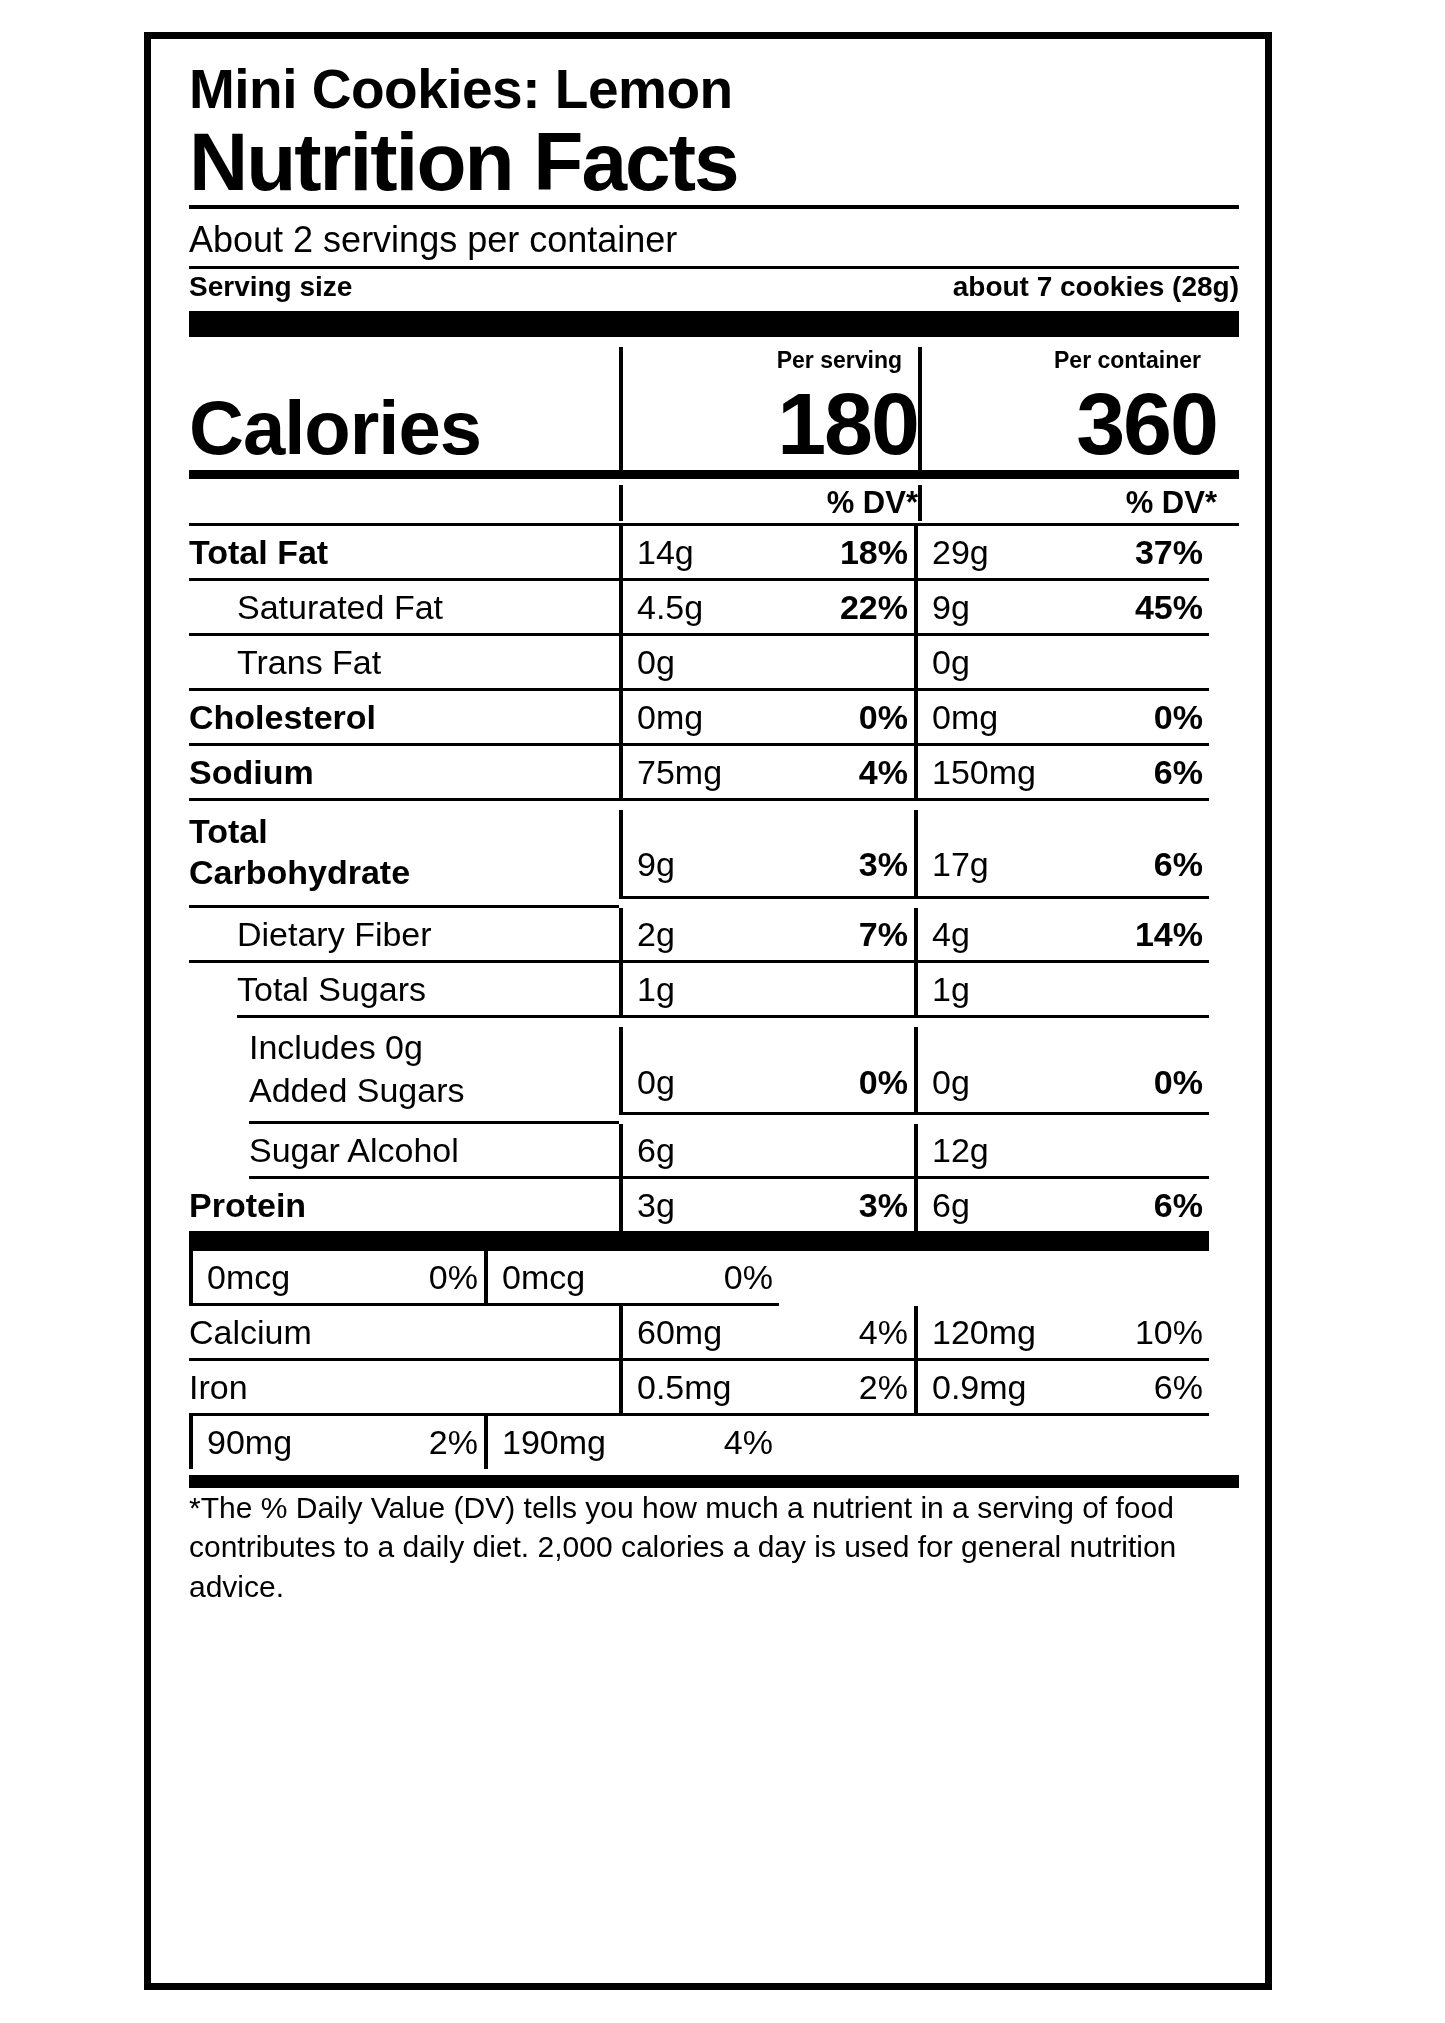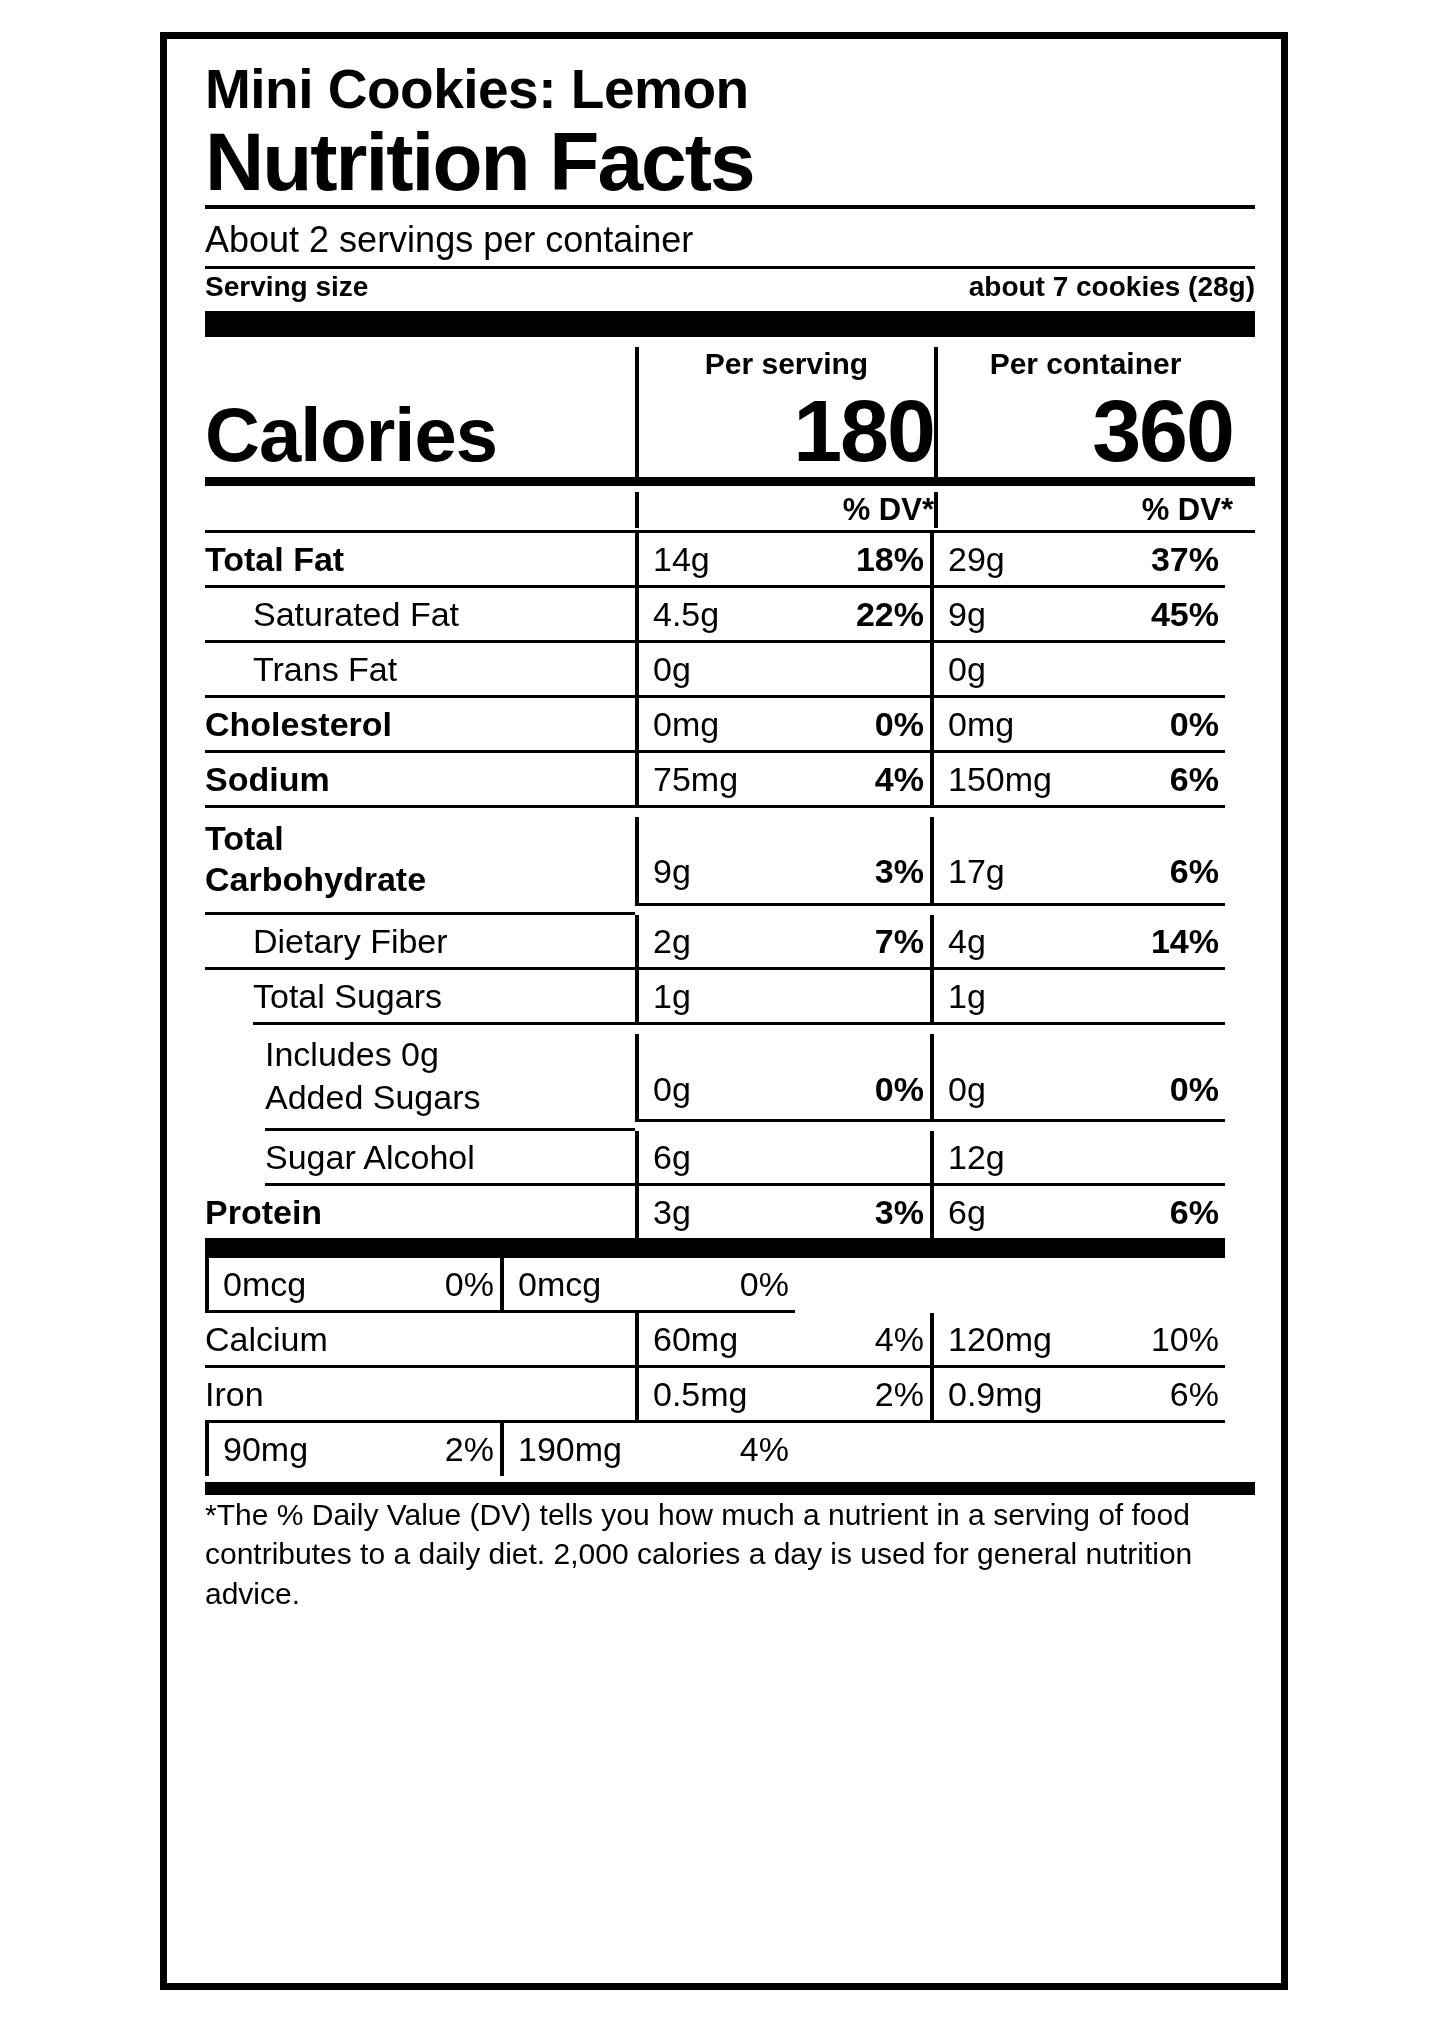--- a/index.html
+++ b/index.html
@@ -17,21 +17,21 @@
 
   .page {
     position: relative;
     width: 1445px;
     height: 2023px;
     box-sizing: border-box;
   }
 
   .label-box {
     position: absolute;
-    left: 160px;
+    left: 144px;
     top: 32px;
     width: 1128px;
     height: 1958px;
     border: 7px solid #000;
     box-sizing: border-box;
     background: #fff;
   }
 
   .inner {
     position: absolute;
@@ -81,24 +81,24 @@
   .col-ps   { width: 295px; }
   .col-pc   { width: 295px; }
 
   .cols-head {
     display: flex;
     align-items: flex-end;
     padding-top: 10px;
   }
   .cols-head .col-name { }
   .cols-head .hdr {
-    font-size: 30px;
-    font-weight: bold;
-    text-align: center;
-    padding: 0 0 6px 0;
+    font-size: 23px;
+    font-weight: bold;
+    text-align: right;
+    padding: 0 16px 6px 0;
   }
   .vline-l { border-left: 4px solid #000; }
 
   .calories-row {
     display: flex;
     align-items: flex-end;
   }
   .cal-label {
     font-size: 76px;
     font-weight: bold;

